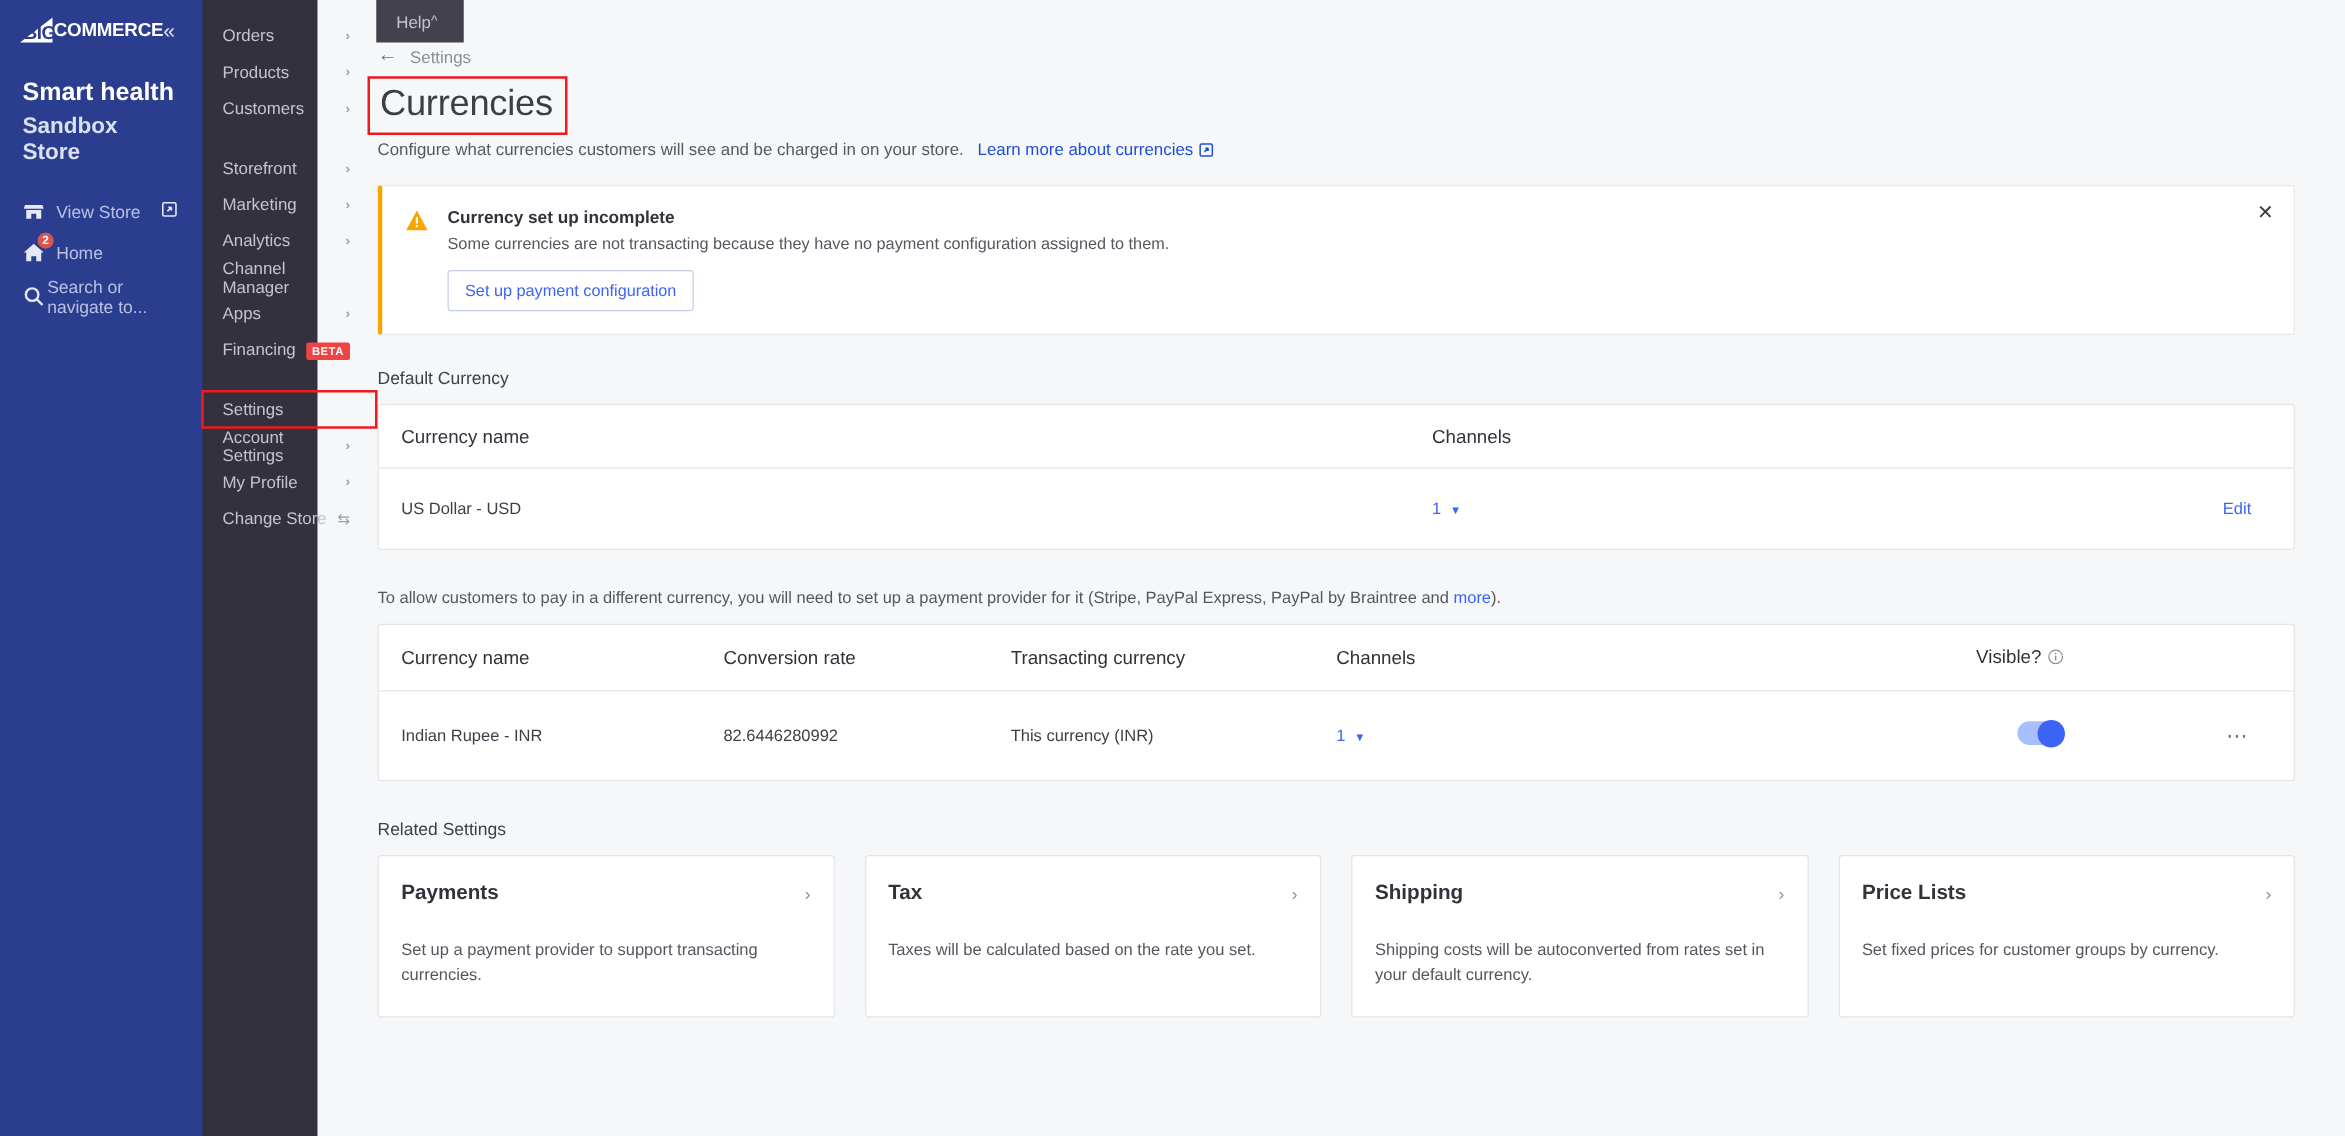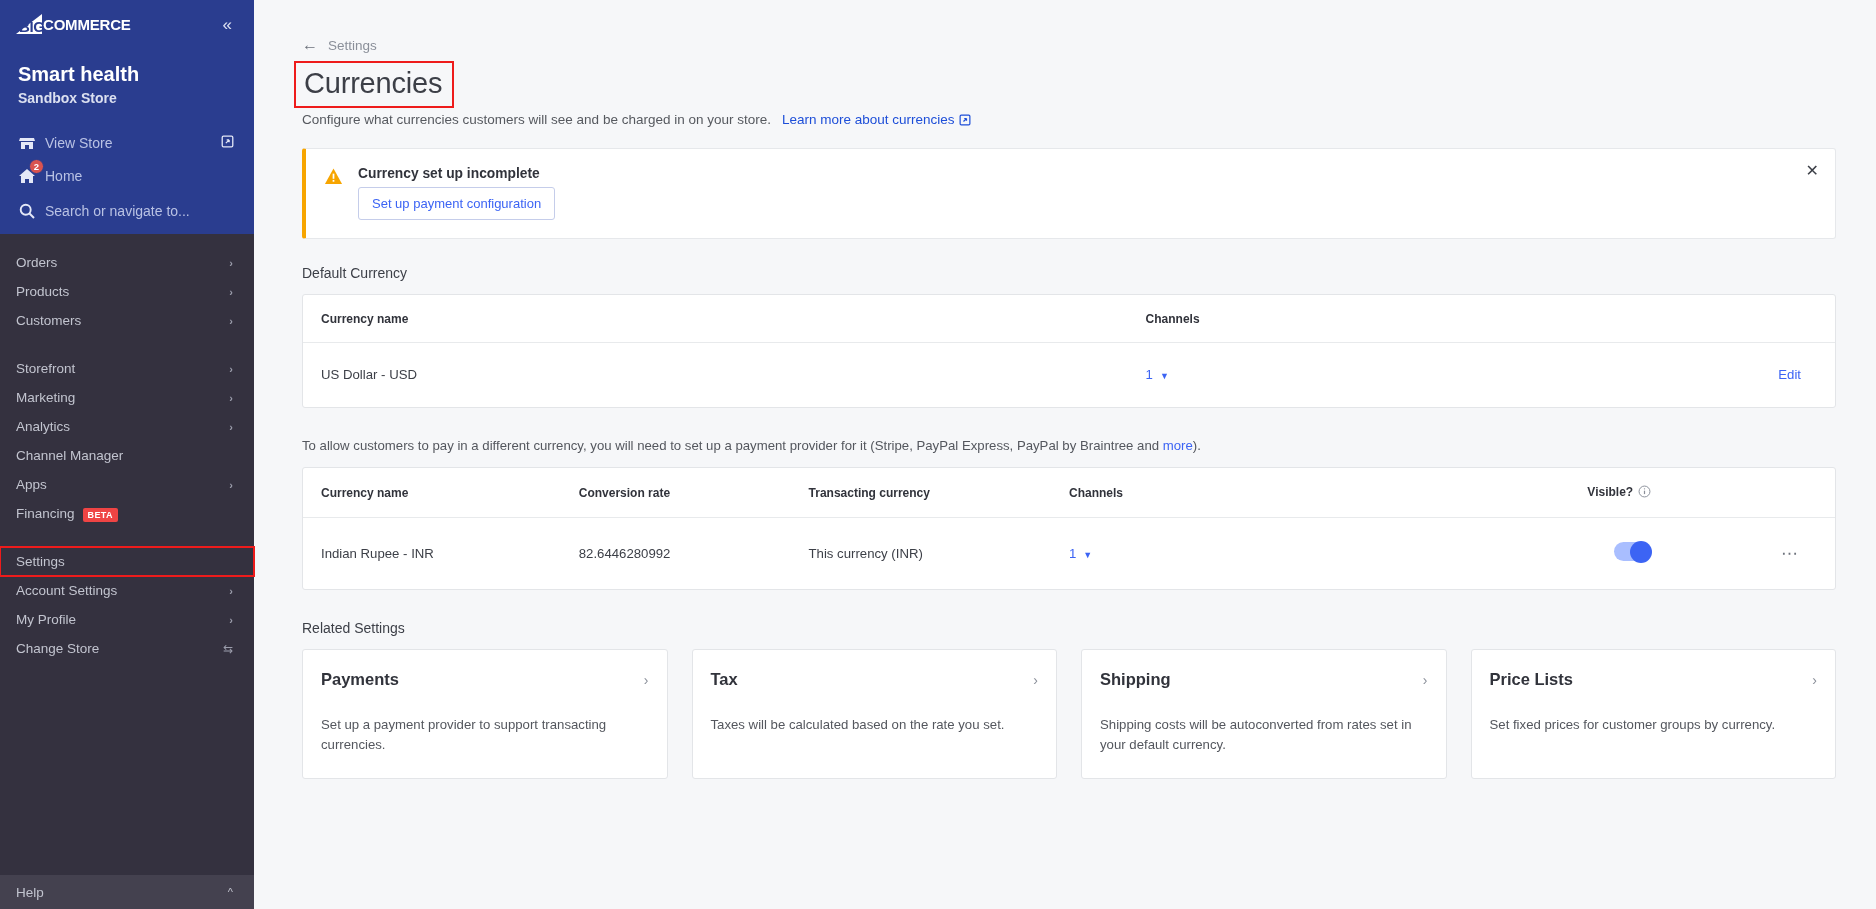--- a/index.html
+++ b/index.html
@@ -8,21 +8,21 @@
     font-family: "Liberation Sans", sans-serif;
     background: #f6f7f9;
     overflow: hidden;
   }
   .app { display: flex; width: 1876px; height: 909px; }
 
   
   .sidebar {
     width: 254px; min-width: 254px; height: 909px;
     background: #34313f;
-    display: flex; flex-direction: column;
+    display: flex; flex-direction: row;
     position: relative;
   }
   .sb-top { background: #2a3d8f; padding-bottom: 4px; }
   .sb-logo-row {
     height: 48px; display: flex; align-items: center;
     justify-content: space-between; padding: 0 22px 0 16px;
   }
   .logo { display: flex; align-items: center; }
   .logo-mark {
     width: 0; height: 0; margin-right: 1px;
@@ -35,21 +35,21 @@
     color: #2a3d8f; font-size: 15px; font-weight: 700;
     letter-spacing: -0.4px; font-family: "Liberation Sans", sans-serif;
   }
   .logo-txt {
     color: #fff; font-size: 15px; font-weight: 700; letter-spacing: -0.2px;
   }
   .collapse-icon { color: #dfe3f3; font-size: 17px; line-height: 1; cursor: pointer; }
 
   .store-block { padding: 14px 18px 20px 18px; }
   .store-name { color: #fff; font-size: 20px; font-weight: 600; line-height: 1.25; }
-  .store-sub { color: #dbe0f0; font-size: 14px; font-weight: 600; margin-top: 3px; }
+  .store-sub { color: #dbe0f0; font-size: 18px; font-weight: 600; margin-top: 3px; }
 
   .sb-link {
     display: flex; align-items: center; padding: 0 20px 0 19px;
     height: 33px; color: #b9c2e4; font-size: 14px; cursor: pointer;
     position: relative;
   }
   .sb-link .ic { width: 26px; display: flex; align-items: center; color: #e4e8f7; }
   .sb-link .ext { margin-left: auto; color: #e4e8f7; }
   .badge {
     position: absolute; left: 29px; top: 0px;
@@ -131,21 +131,21 @@
   }
 
   .section-title { font-size: 14px; font-weight: 400; color: #3c3f47; margin-bottom: 13px; }
 
   .card {
     background: #fff; border: 1px solid #e3e5e8; border-radius: 3px;
     margin-bottom: 30px;
   }
   table.tbl { width: 100%; border-collapse: collapse; }
   table.tbl th {
-    text-align: left; font-size: 12px; font-weight: 700; color: #31333b;
+    text-align: left; font-size: 15px; font-weight: 400; color: #31333b;
     padding: 17px 0 16px 0; border-bottom: 1px solid #e8eaec;
   }
   table.tbl td {
     font-size: 13.2px; color: #3c3f47; padding: 24px 0 25px 0; vertical-align: middle;
   }
   .pl { padding-left: 18px !important; }
   .lnk-blue { color: #3c64f4; cursor: pointer; }
   .caret { color: #3c64f4; font-size: 9px; margin-left: 7px; }
 
   .sec-head {
@@ -340,20 +340,21 @@
       <div class="alert">
         <div class="alert-ic">
           <svg width="19" height="19" viewBox="0 0 20 20">
               <path d="M10 1.5L19 18H1L10 1.5z" fill="#f7a500"></path>
               <rect x="9.1" y="7" width="1.8" height="5.4" fill="#fff"></rect>
               <rect x="9.1" y="13.6" width="1.8" height="1.9" fill="#fff"></rect>
             </svg>
         </div>
         <div style="flex:1;">
           <div class="alert-title">Currency set up incomplete</div>
+          <div class="alert-body">Some currencies are not transacting because they have no payment configuration assigned to them.</div>
           <button class="alert-btn">Set up payment configuration</button>
         </div>
         <span class="alert-close">✕</span>
       </div>
 
       
       <div class="section-title">Default Currency</div>
       <div class="card">
         <table class="tbl">
           <thead>

